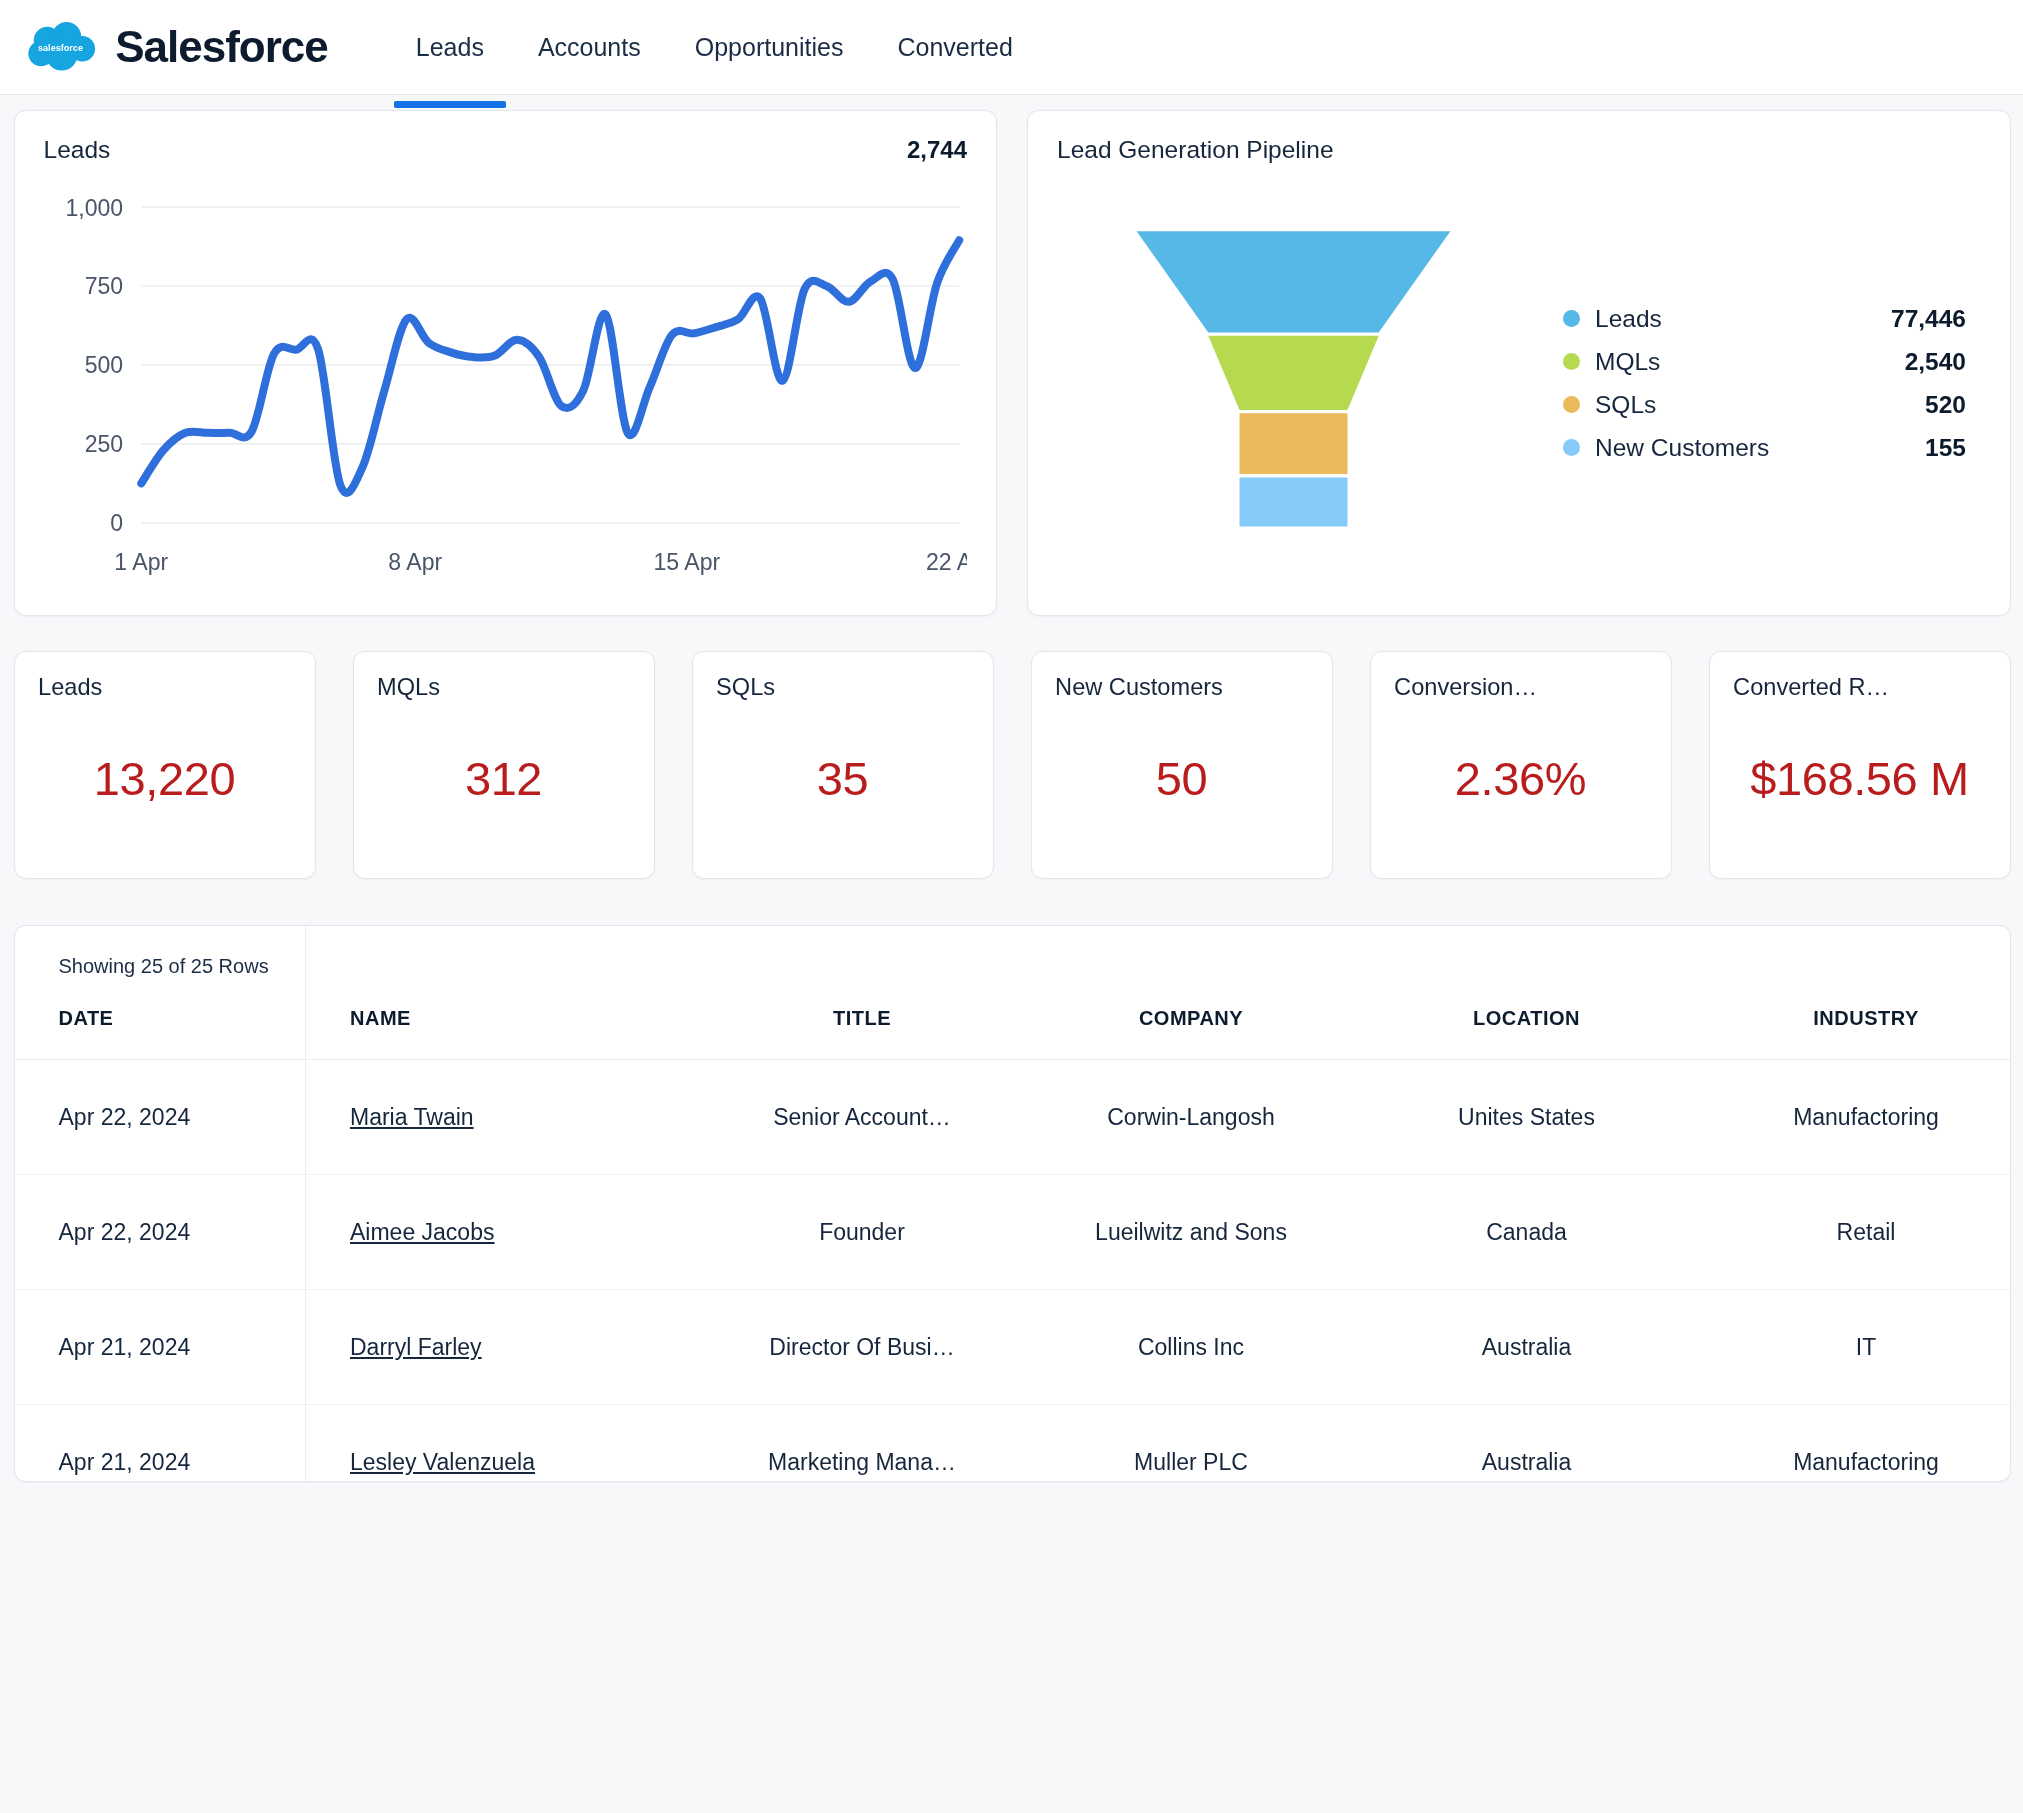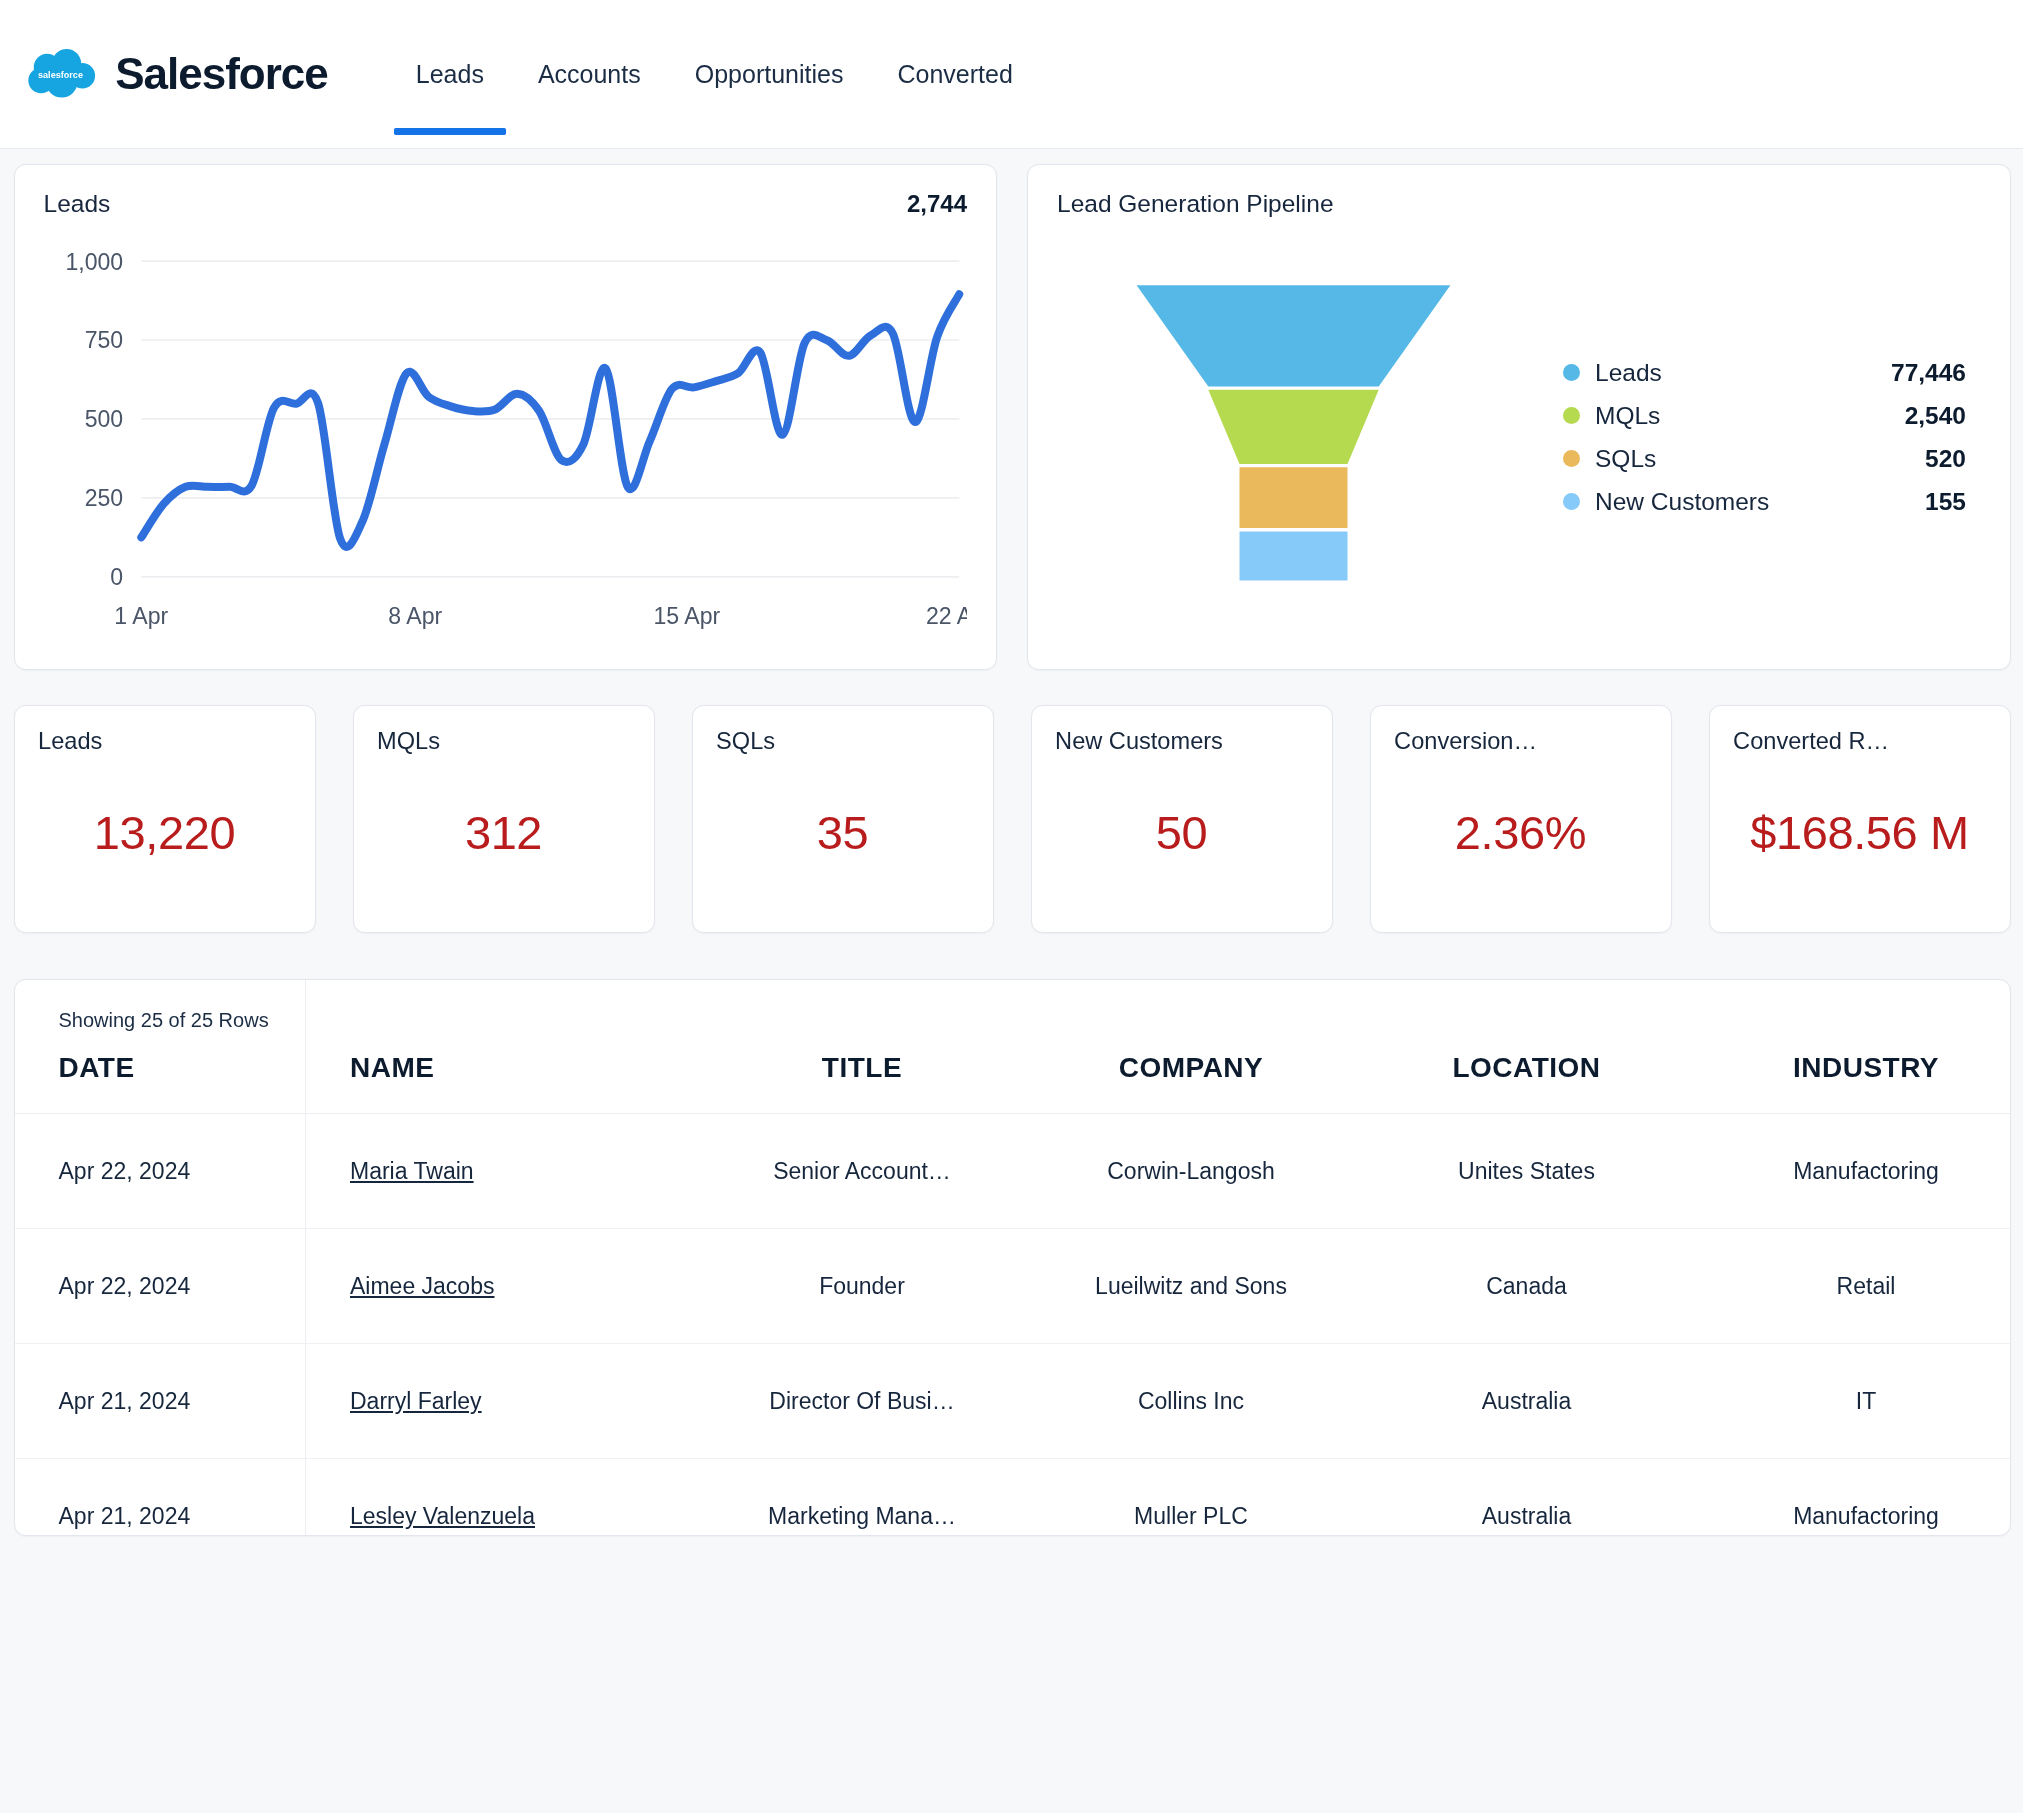--- a/index.html
+++ b/index.html
@@ -7,21 +7,21 @@
     width: 2024px;
     height: 1813px;
     font-family: "Liberation Sans", sans-serif;
     background: #f7f8fa;
     color: #12243b;
     overflow: hidden;
   }
 
   
   .topbar {
-    height: 149px;
+    height: 95px;
     background: #ffffff;
     display: flex;
     align-items: center;
     padding: 0 0 0 23.6px;
     border-bottom: 1.7px solid #e6e9ef;
     position: relative;
   }
   .brand { display: flex; align-items: center; gap: 18.6px; }
   .sf-logo { width: 73px; height: 51px; flex: none; }
   .brand-name {
@@ -124,21 +124,21 @@
     padding-bottom: 29px;
   }
   .rows-note {
     position: absolute;
     top: 29px; left: 44px;
     font-size: 20px;
     color: #1b2d45;
     white-space: nowrap;
   }
   .th-text {
-    font-size: 28px;
+    font-size: 20px;
     font-weight: bold;
     letter-spacing: 0.5px;
     color: #0d1b2e;
     text-align: center;
   }
   .th-text.left { text-align: left; padding-left: 44px; }
   thead tr { border-bottom: 1.7px solid #eceef2; }
 
   td { height: 115px; font-size: 23px; color: #16263c; text-align: center; }
   tbody tr { border-bottom: 1.7px solid #f0f1f4; }

